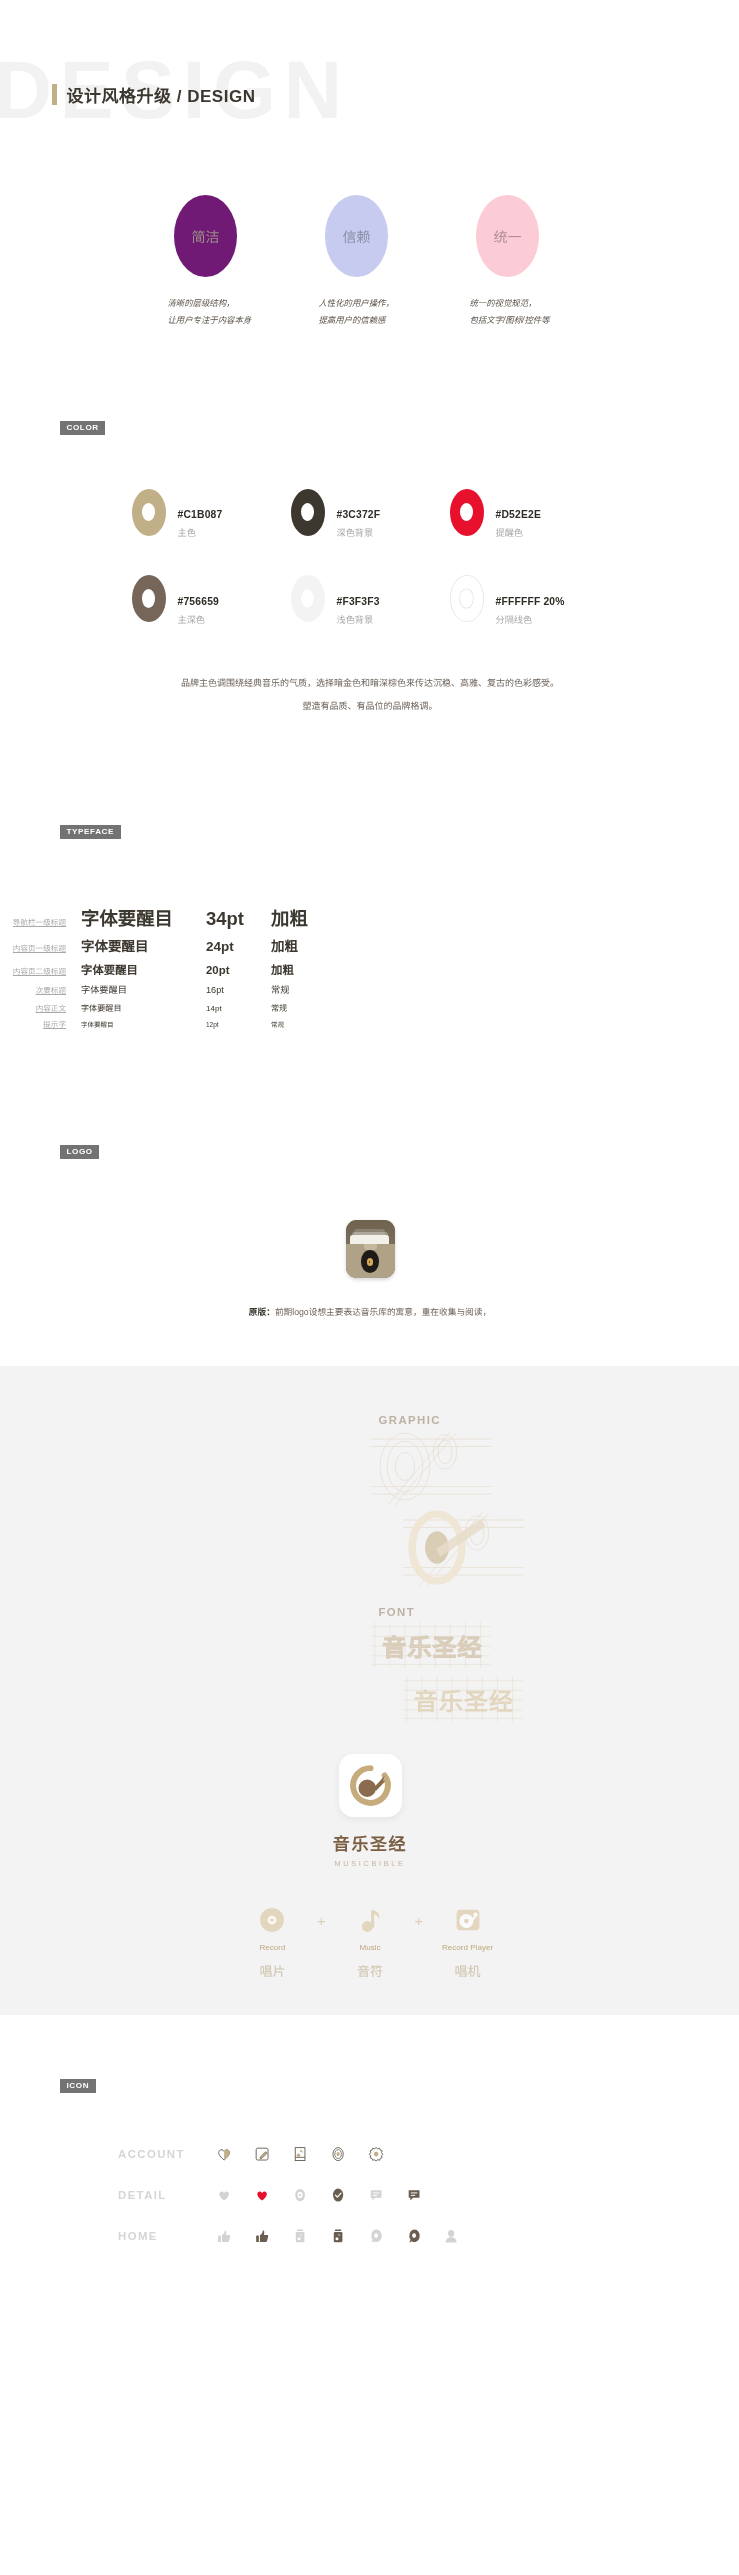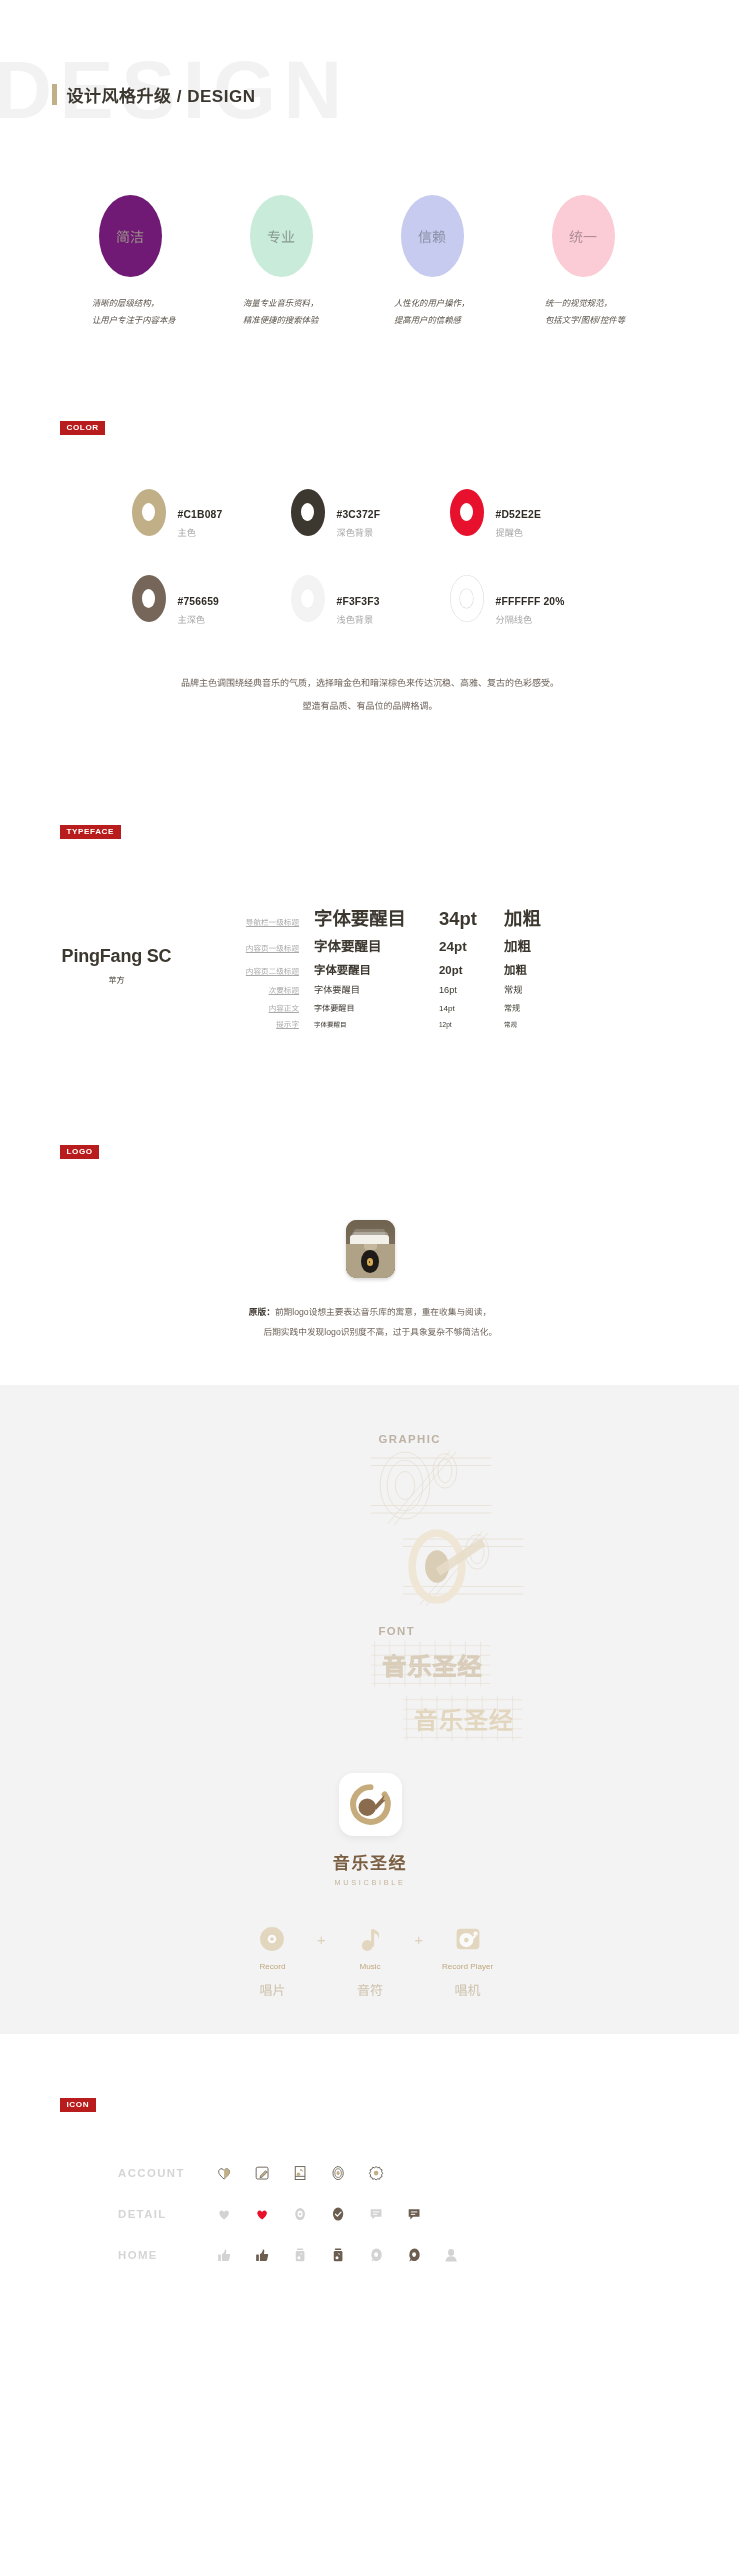--- a/index.html
+++ b/index.html
@@ -17,21 +17,21 @@
     position:absolute;left:-6.5px;top:50px;
     font-size:81px;font-weight:bold;letter-spacing:7.6px;
     color:#f2f2f2;line-height:1;user-select:none;white-space:nowrap;
   }
   .header-title-wrap{position:absolute;left:52px;top:82px;display:flex;align-items:center;gap:9.7px;}
   .header-bar{width:4.9px;height:21.7px;background:#c1b087;}
   .header-title{font-size:17px;font-weight:bold;color:#3c372f;letter-spacing:0.5px;white-space:nowrap;}
 
   
   .tag{
-    display:inline-block;background:#b91c1c;color:#fff;
+    display:inline-block;background:#737373;color:#fff;
     font-size:8.1px;font-weight:bold;letter-spacing:0.6px;
     padding:2.7px 6.5px 3.2px;line-height:1;
   }
 
   
   .principles{display:flex;justify-content:center;gap:48px;padding-top:32.5px;}
   .principle{width:103px;text-align:left;}
   .principle-ellipse{
     width:63px;height:82px;border-radius:50%;
     display:flex;align-items:center;justify-content:center;
@@ -171,29 +171,20 @@
     <div class="principle">
       <div class="principle-ellipse" style="background:#701a75;">
         <span style="color:#9a9088;">简洁</span>
       </div>
       <div class="principle-desc">
         <div>清晰的层级结构，</div>
         <div>让用户专注于内容本身</div>
       </div>
     </div>
     <div class="principle">
-      <div class="principle-ellipse" style="background:#C9EBD9;">
-        <span style="color:#8a9a93;">专业</span>
-      </div>
-      <div class="principle-desc">
-        <div>海量专业音乐资料，</div>
-        <div>精准便捷的搜索体验</div>
-      </div>
-    </div>
-    <div class="principle">
       <div class="principle-ellipse" style="background:#C6CBEF;">
         <span style="color:#8a8fa5;">信赖</span>
       </div>
       <div class="principle-desc">
         <div>人性化的用户操作，</div>
         <div>提高用户的信赖感</div>
       </div>
     </div>
     <div class="principle">
       <div class="principle-ellipse" style="background:#FBCBD6;">
@@ -270,24 +261,20 @@
       <div>品牌主色调围绕经典音乐的气质，选择暗金色和暗深棕色来传达沉稳、高雅、复古的色彩感受。</div>
       <div>塑造有品质、有品位的品牌格调。</div>
     </div>
   </div>
 
   <div class="type-section">
     <div class="sec-tag-row">
       <span class="tag">TYPEFACE</span>
     </div>
     <div class="type-body">
-      <div class="type-font-name">
-        <h3>PingFang SC</h3>
-        <p>苹方</p>
-      </div>
       <div class="type-table">
         <div class="type-row">
           <div class="type-role">导航栏一级标题</div>
           <div class="type-sample" style="font-size:18.4px;font-weight:bold;">字体要醒目</div>
           <div class="type-size" style="font-size:18.4px;font-weight:bold;">34pt</div>
           <div class="type-weight" style="font-size:18.4px;font-weight:bold;">加粗</div>
         </div>
         <div class="type-row">
           <div class="type-role">内容页一级标题</div>
           <div class="type-sample" style="font-size:13.5px;font-weight:bold;">字体要醒目</div>
@@ -334,21 +321,20 @@
         <div class="card c3"></div>
         <div class="pocket"></div>
         <div class="notch"></div>
         <div class="vinyl"></div>
       </div>
     </div>
     <div class="logo-note">
       <div>
         <b>原版：</b><span>前期logo设想主要表达音乐库的寓意，重在收集与阅读，</span>
       </div>
-      <div class="l2">后期实践中发现logo识别度不高，过于具象复杂不够简洁化。</div>
     </div>
   </div>
 
   <div class="grey-block">
 
     <div class="constr-row">
       <div class="constr-label">GRAPHIC</div>
       <div class="constr-art">
         <svg width="129" height="81" viewBox="0 0 238 150">
           <g stroke="#e2d8c8" fill="none" stroke-width="1.1">

